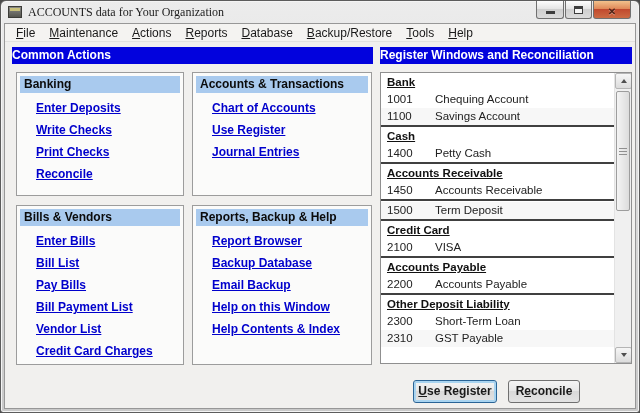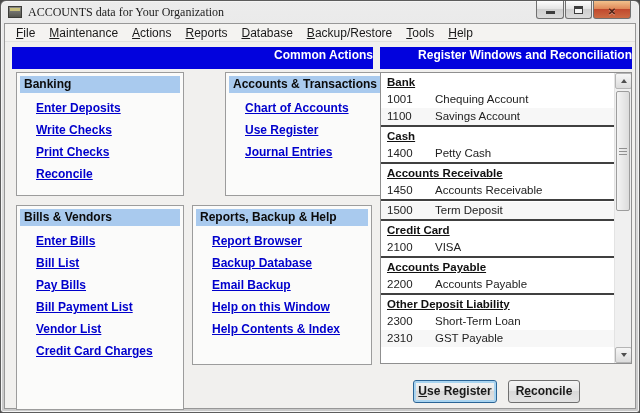--- a/index.html
+++ b/index.html
@@ -27,29 +27,29 @@
   .glyph-min{width:9px;height:3px;background:#3d3d3d;margin-top:6px;}
   .glyph-max{width:9px;height:8px;border:1px solid #3d3d3d;border-top:3px solid #3d3d3d;background:#f5f5f5;}
   .glyph-x::before{content:"\2715";font-size:10px;font-weight:bold;color:#4d2417;text-shadow:0 1px 0 rgba(255,255,255,.35);}
   
   .client{position:absolute;left:3px;top:22px;right:3px;bottom:3px;background:#f1f0ee;border:1px solid #979797;}
   .menubar{position:absolute;left:0;top:0;right:0;height:18px;background:#f4f3f1;border-bottom:1px solid #e2e1df;
     display:flex;align-items:center;padding-left:4px;}
   .menu-item{font-size:12px;color:#1a1a1a;padding:1px 7px;cursor:default;}
   .mn{text-decoration:underline;}
   
-  .panel-header{position:absolute;height:22px;background:var(--accent-blue);color:#ffffff;
-    font-size:12px;font-weight:bold;text-align:right;line-height:17px;}
+  .panel-header{position:absolute;height:17px;background:var(--accent-blue);color:#ffffff;
+    font-size:12px;font-weight:bold;text-align:left;line-height:17px;}
   .ph-left{left:7px;top:23px;width:361px;}
   .ph-right{left:375px;top:23px;width:252px;}
   
   .action-box{position:absolute;background:#fbfbfa;border:1px solid #9c9c9c;padding:3px;}
   .box-0{left:11px;top:48px;width:168px;height:124px;}
-  .box-1{left:187px;top:48px;width:180px;height:124px;margin-left:33px;}
-  .box-2{left:11px;top:181px;width:168px;height:205px;}
+  .box-1{left:187px;top:48px;width:180px;height:124px;}
+  .box-2{left:11px;top:181px;width:168px;height:160px;}
   .box-3{left:187px;top:181px;width:180px;height:160px;}
   .section-header{background:var(--section-header-bg);color:#0b0b0b;font-size:12px;font-weight:bold;
     height:17px;line-height:17px;padding-left:4px;margin-bottom:4px;}
   .action-link{margin-left:16px;height:22px;line-height:22px;font-size:12px;font-weight:bold;
     color:var(--link-color);text-decoration:underline;cursor:pointer;white-space:nowrap;}
   
   .register-list{position:absolute;left:375px;top:48px;width:252px;height:292px;background:#ffffff;
     border:1px solid #8f8f8f;overflow:hidden;}
   .rg-content{position:absolute;left:0;top:0;right:17px;bottom:0;overflow:hidden;}
   .rg-group{border-top:2px solid #404040;padding-top:1px;}

